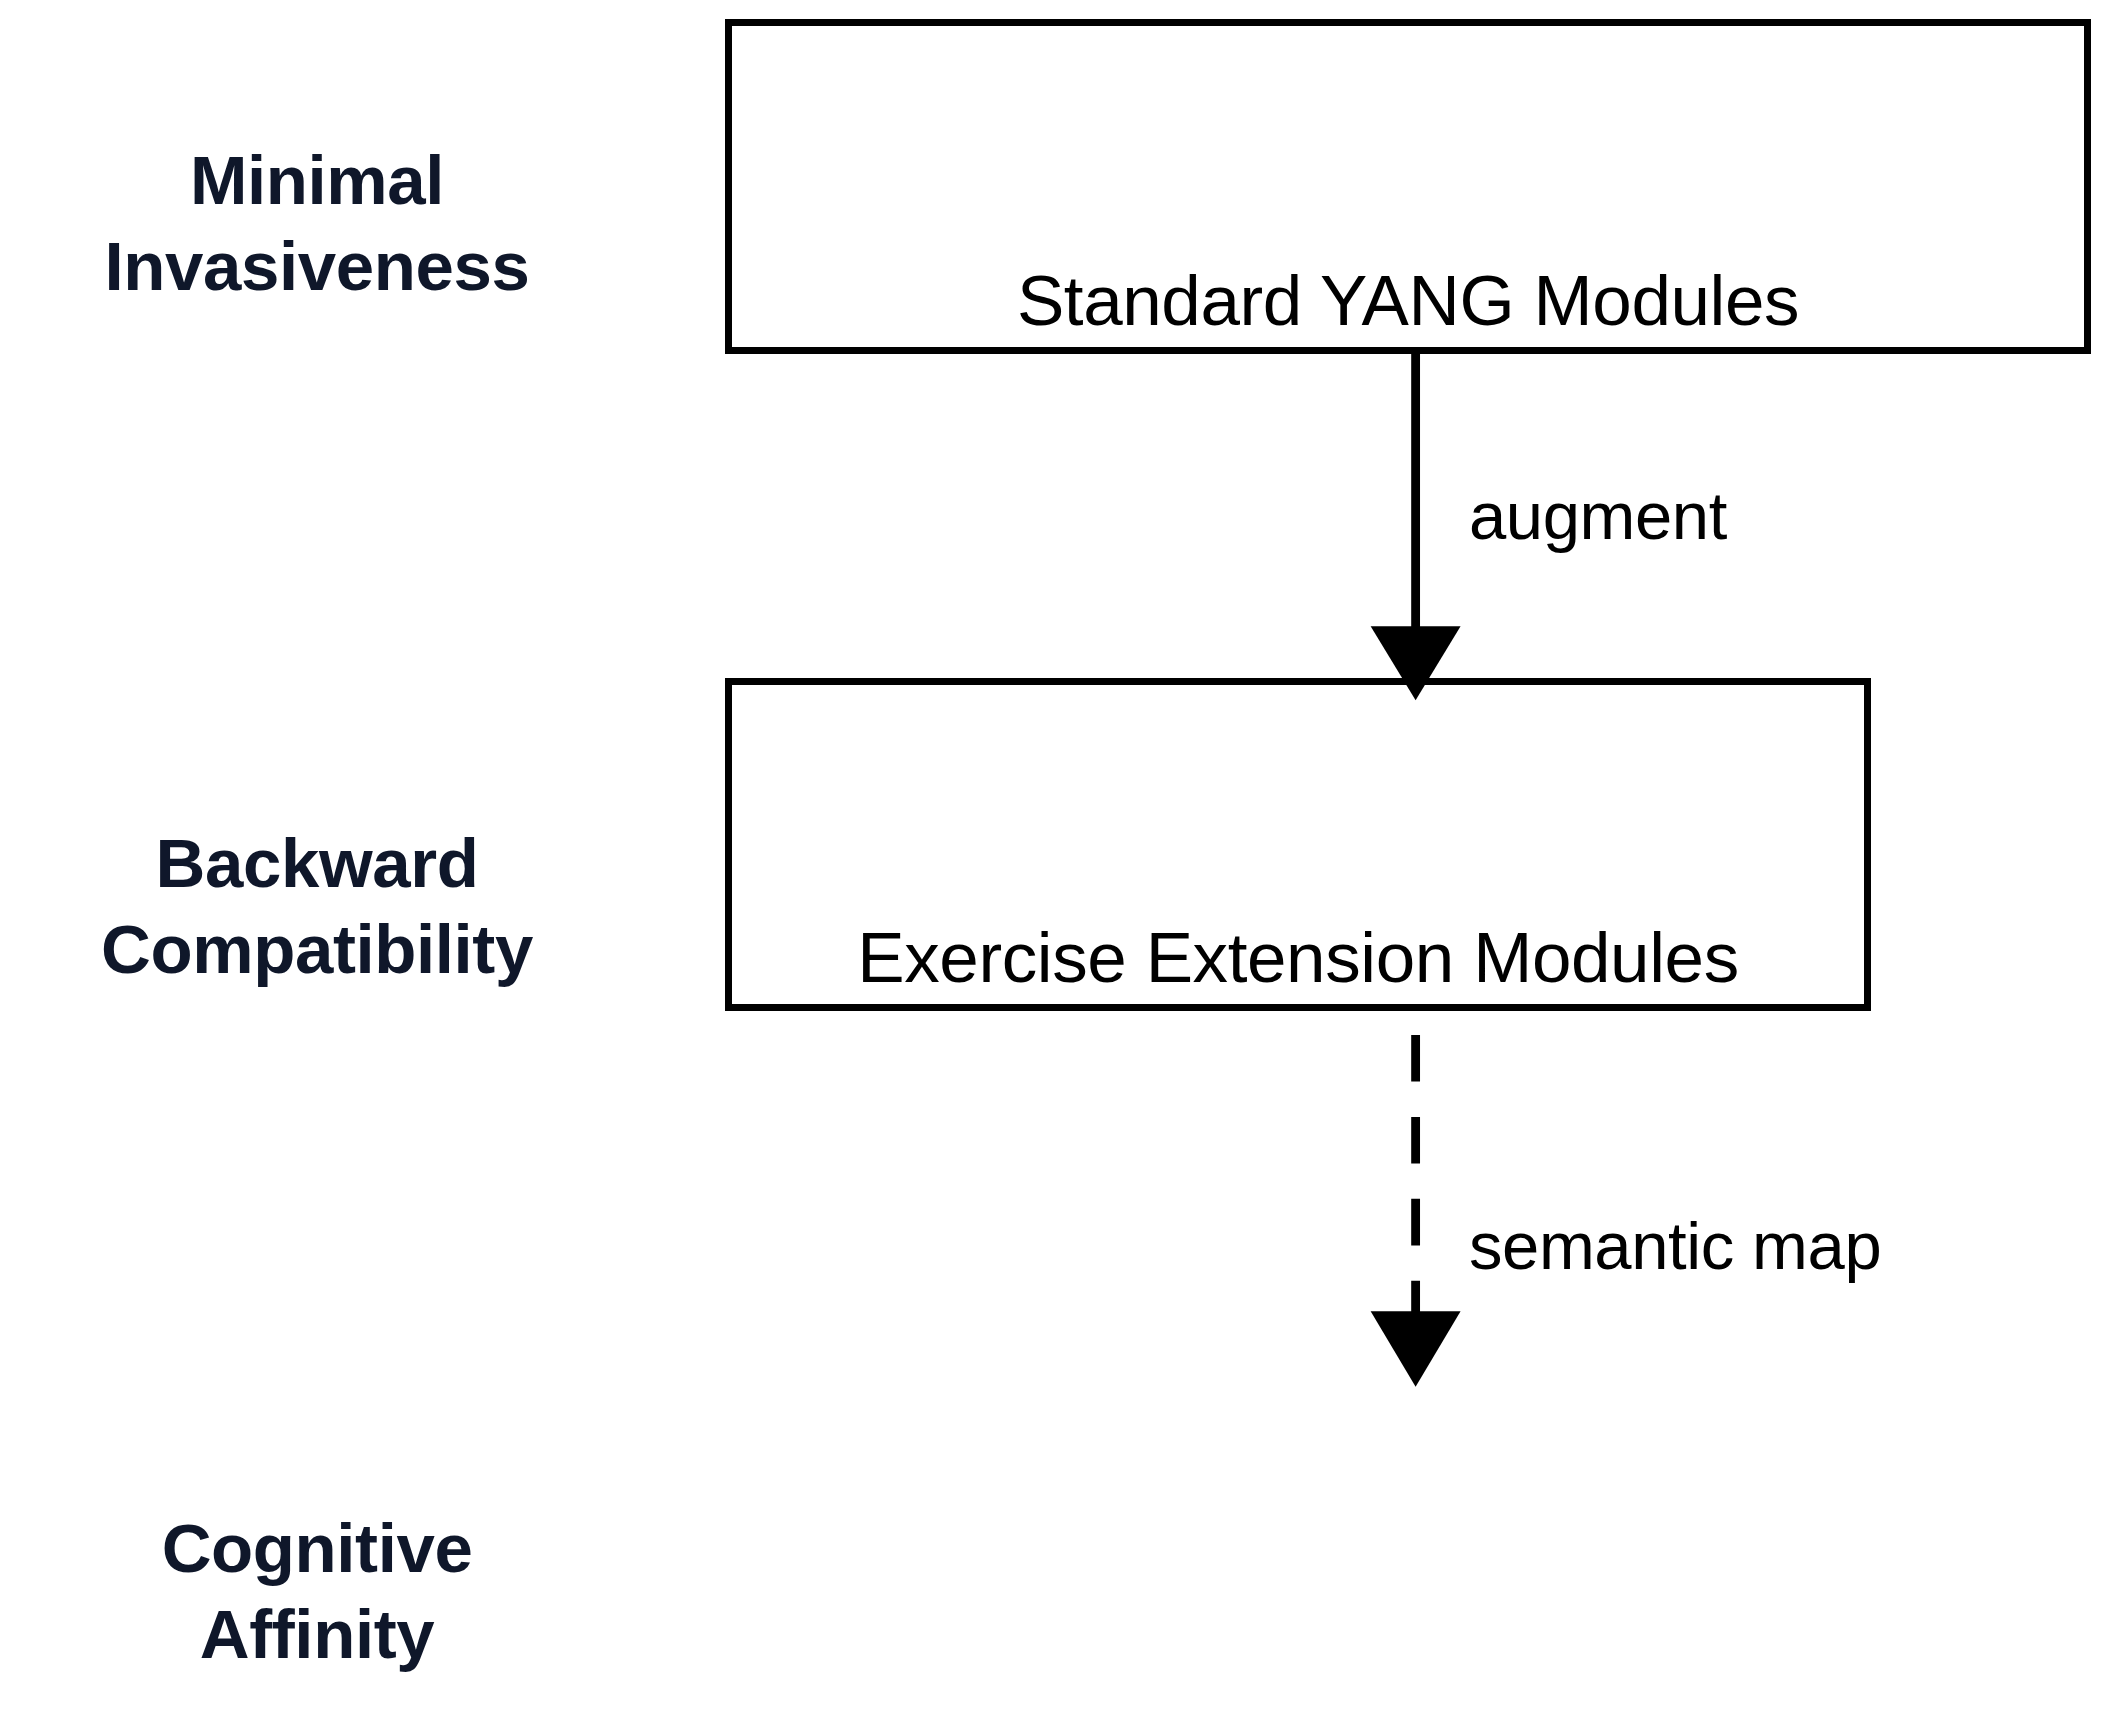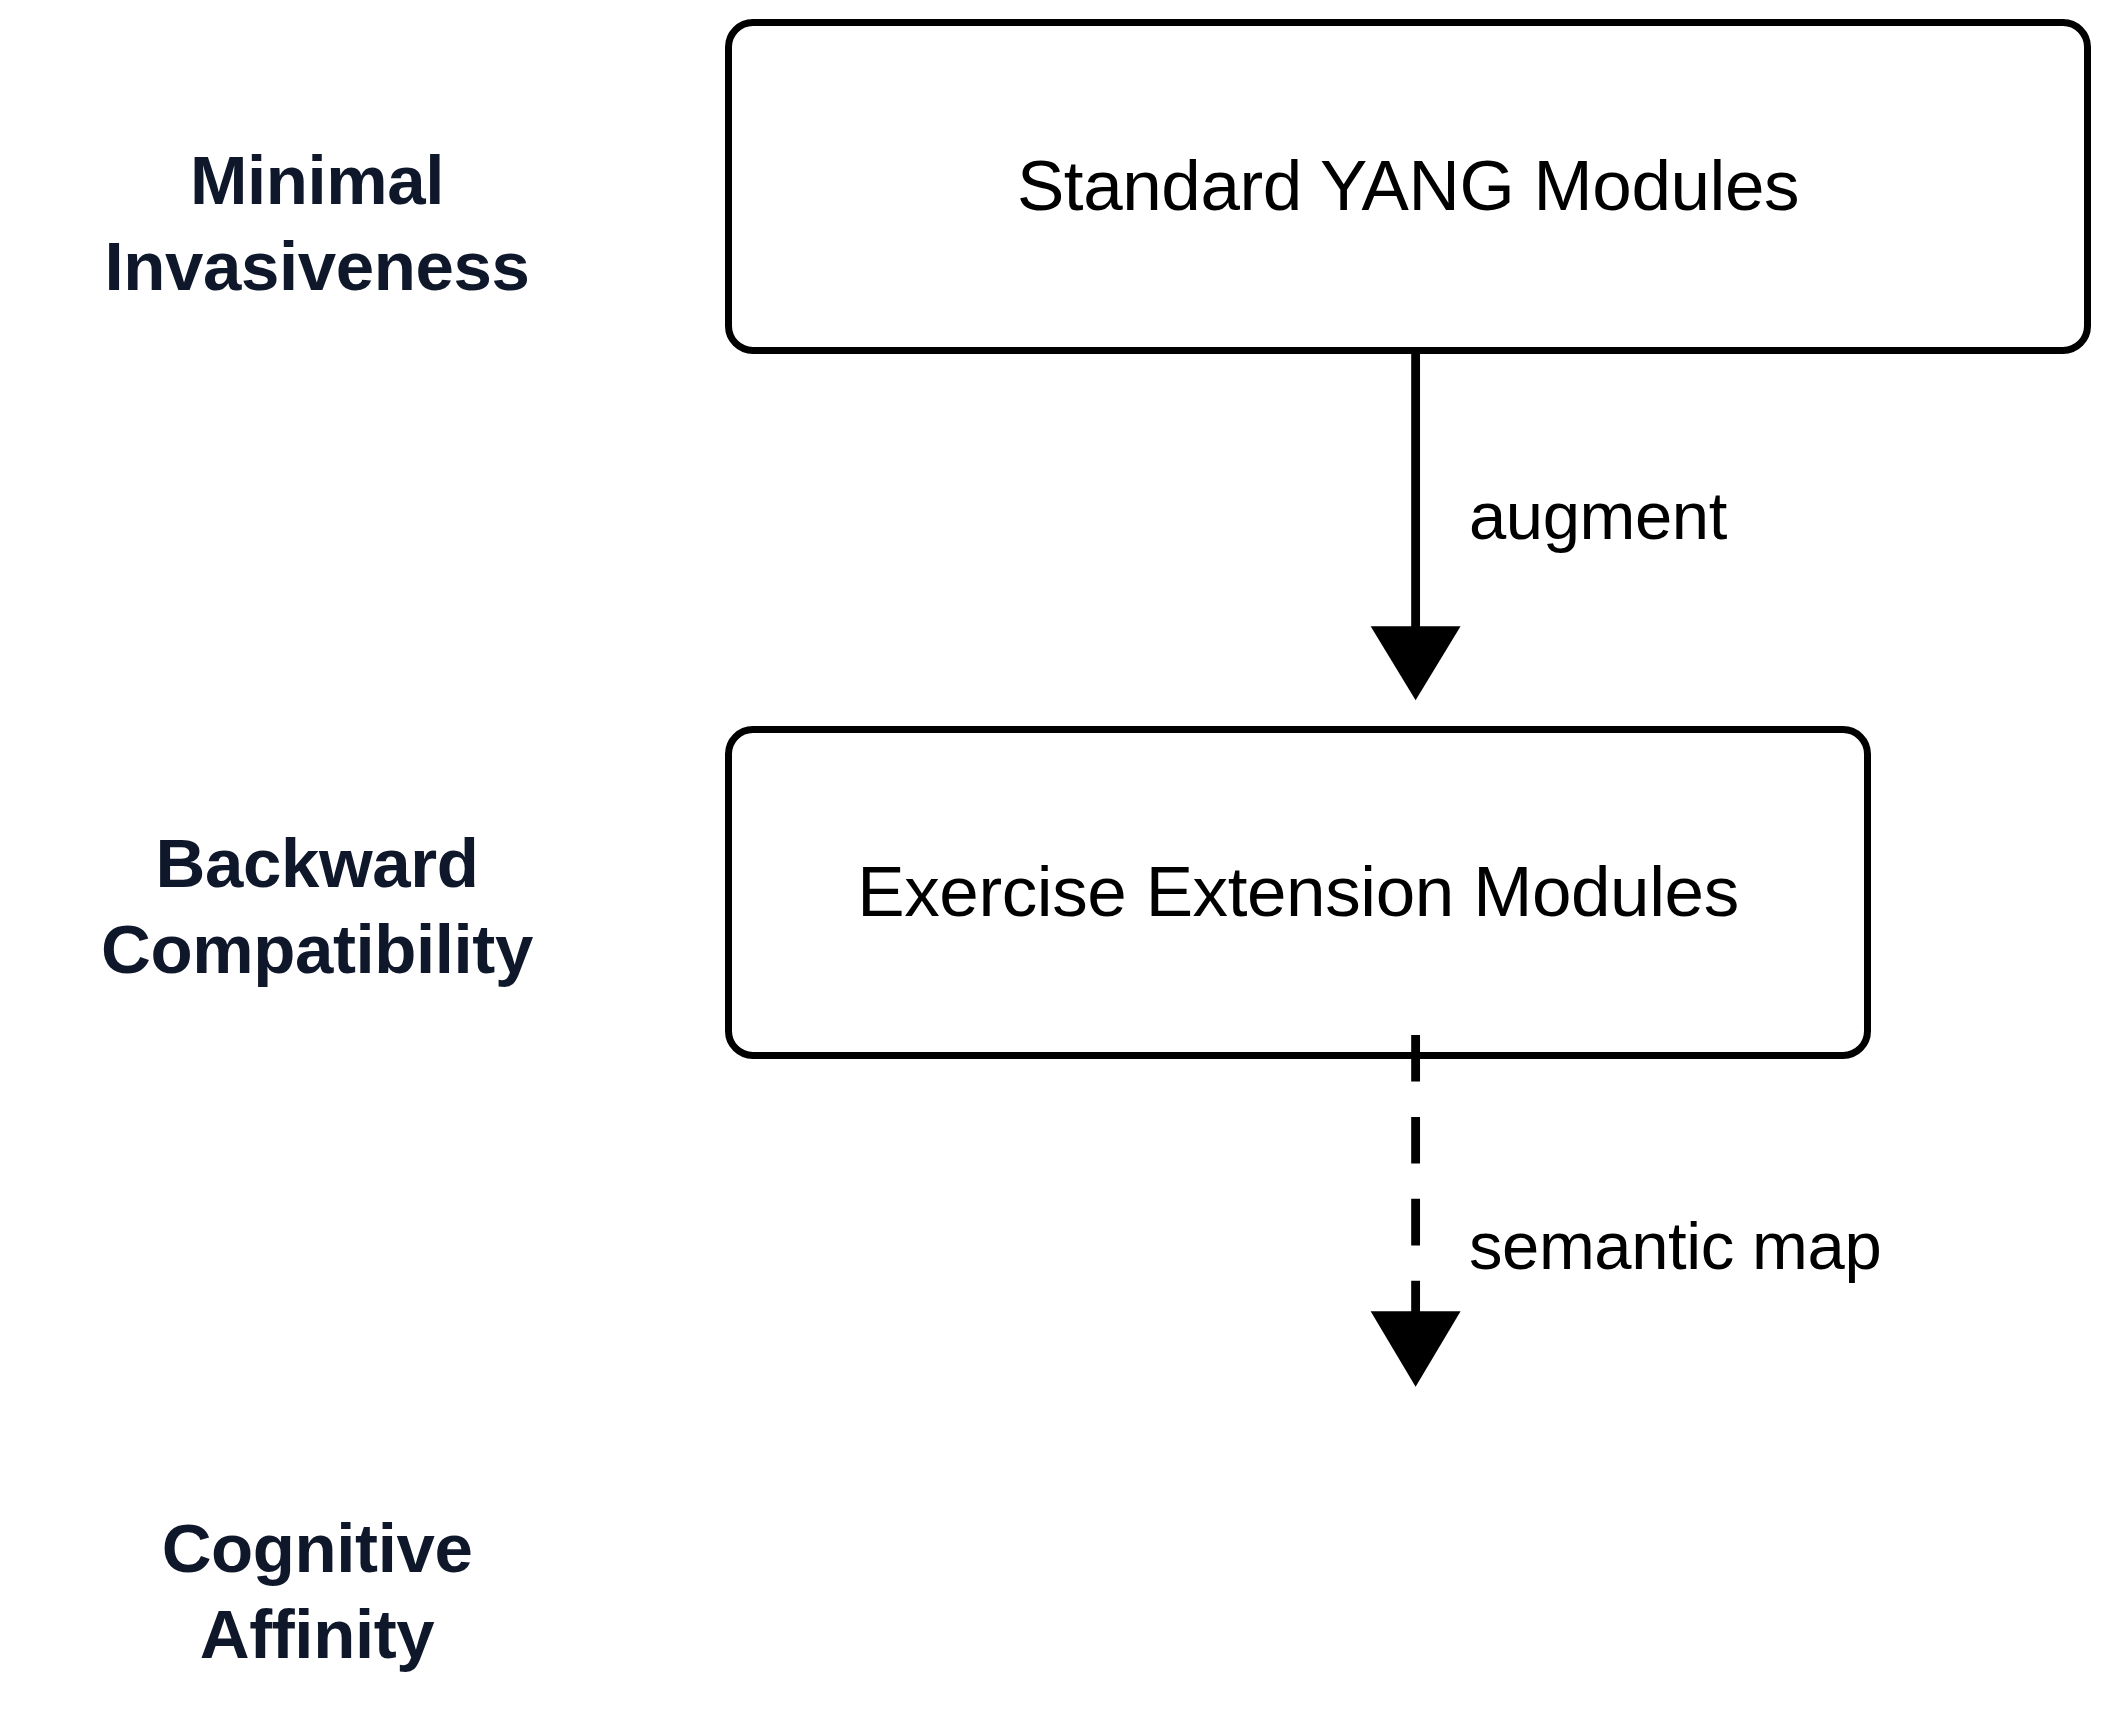--- a/index.html
+++ b/index.html
@@ -25,26 +25,25 @@
     line-height: 1.25;
     font-weight: 700;
     letter-spacing: -0.4px;
     white-space: pre-line;
     margin-top: 45px;
   }
   .node-box {
     position: absolute;
     box-sizing: border-box;
     display: flex;
-    align-items: center;
+    align-items: flex-end;
     justify-content: center;
     text-align: center;
     color: #000000;
     background: #ffffff;
-    border-radius: 28px;
   }
   .node-box.solid {
     border: 7.2px solid #000000;
   }
   .node-box.dashed {
     border: 8.8px dashed #000000;
   }
   .node-text {
     font-size: 71px;
     line-height: 1.28;
@@ -81,21 +80,21 @@
   <div class="side-label" style="left: 44px; top: 1461px; width: 546px;">Cognitive
 Affinity</div>
 
   <div class="side-label" style="left: 44px; top: 776px; width: 546px;">Backward
 Compatibility</div>
 
   <div class="node-box solid" style="left: 725px; top: 19px; width: 1366px; height: 335px;">
     <div class="node-text">Standard YANG Modules</div>
   </div>
 
-  <div class="node-box solid" style="left: 725px; top: 726px; width: 1146px; height: 333px;">
+  <div class="node-box solid" style="left: 725px; top: 678px; width: 1146px; height: 333px;">
     <div class="node-text">Exercise Extension Modules</div>
   </div>
 
 
   <svg class="edge-svg" viewBox="0 0 2639 2162">
 
     <g>
       <line x1="1763" y1="441" x2="1763" y2="790" stroke="#000000" stroke-width="11"></line>
       <polygon points="1763,872 1707,780 1819,780" fill="#000000"></polygon>
     </g>

